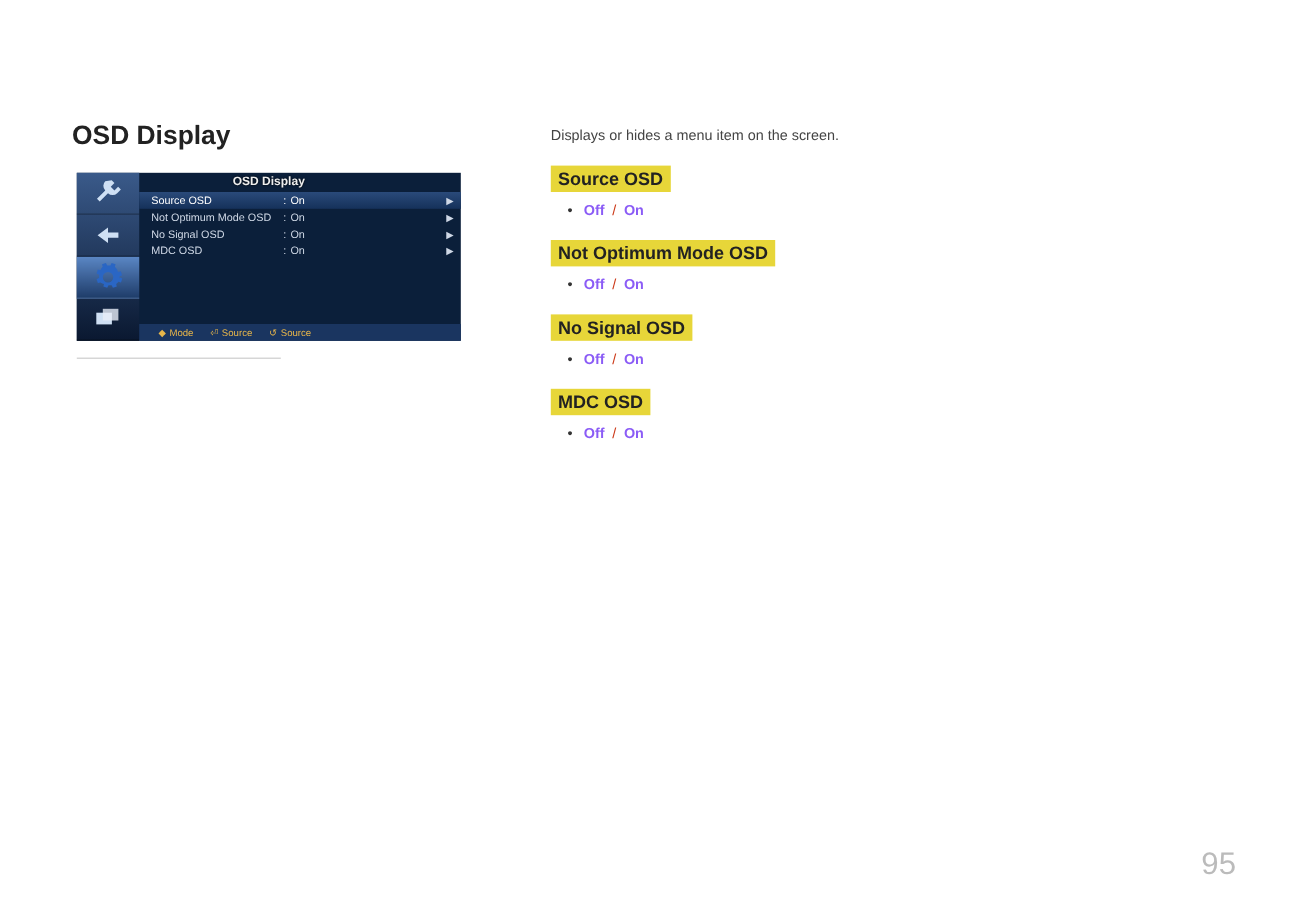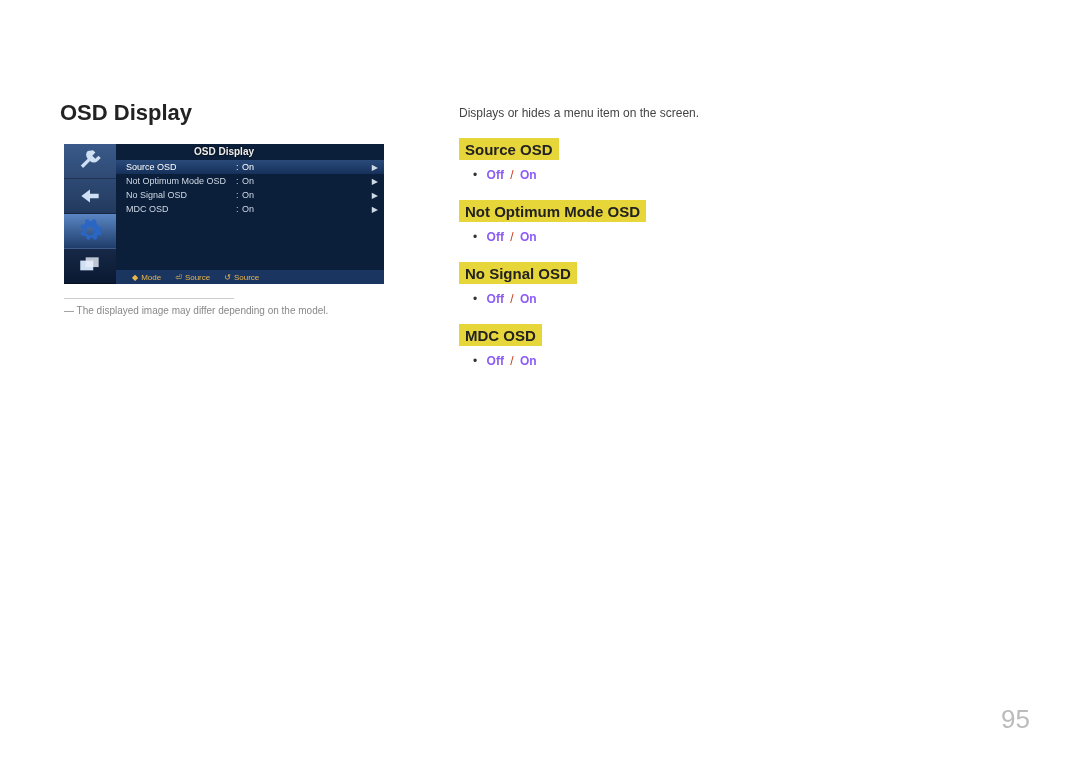--- a/index.html
+++ b/index.html
@@ -209,21 +209,20 @@
             </span>
           <span class="grp">
               <span class="sym">↺</span>
               <span>Source</span>
             </span>
         </div>
       </div>
     </div>
 
     <hr class="note-rule">
-    <p class="note">The displayed image may differ depending on the model.</p>
   </div>
 
   <div class="right-col">
     <p class="intro">Displays or hides a menu item on the screen.</p>
 
     <div>
       <span class="subhead">Source OSD</span>
       <div class="opt-line">
         <span class="bullet">•</span>
         <span class="opt">Off</span>

